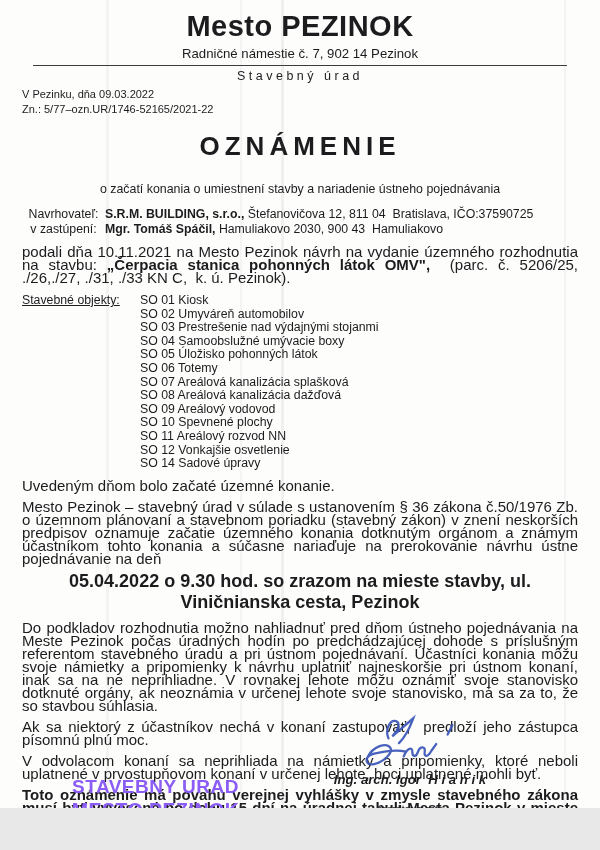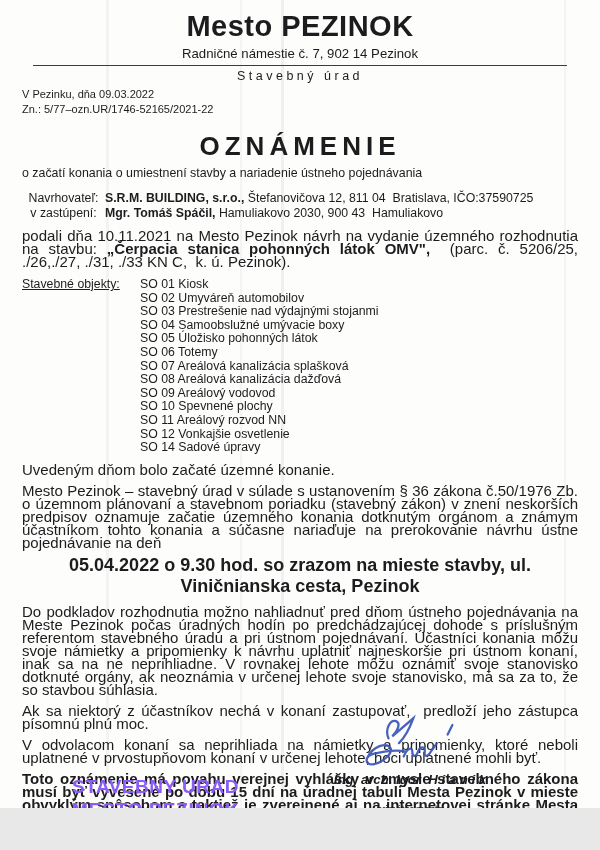--- a/index.html
+++ b/index.html
@@ -21,21 +21,21 @@
   .s2{left:240px;width:2px;background:rgba(110,110,115,0.06);}
   .s3{left:281px;width:3px;background:rgba(110,110,115,0.09);}
   .s4{left:564px;width:2px;background:rgba(110,110,115,0.06);}
 
   .doc-title{text-align:center;font-size:29px;font-weight:bold;letter-spacing:.5px;margin-top:2px;}
   .doc-address{text-align:center;font-size:13.2px;margin-top:3px;}
   .rule{border:0;border-top:1.8px solid #3c3c3e;margin:4px 11px 0 11px;}
   .office{text-align:center;font-size:12.5px;letter-spacing:3.5px;margin-top:3px;}
   .meta{font-size:11px;line-height:14.5px;margin-top:4px;}
   .notice-title{text-align:center;font-size:26px;font-weight:bold;letter-spacing:5px;margin-top:15px;}
-  .notice-subtitle{font-size:12.4px;margin-top:4px;}
+  .notice-subtitle{text-align:center;font-size:12.4px;margin-top:20px;}
 
   .applicant{margin-top:11px;font-size:12.3px;line-height:14.5px;}
   .app-row{display:flex;text-align:center;}
   .app-label{width:83px;flex:0 0 83px;}
   b,.b{font-weight:bold;margin-top:37px;}
 
   .par{font-size:15px;line-height:13px;text-align:justify;margin-top:8px;}
   .par-first{margin-top:9px;}
 
   .objects{display:flex;margin-top:10px;font-size:12.3px;line-height:13.6px;}

